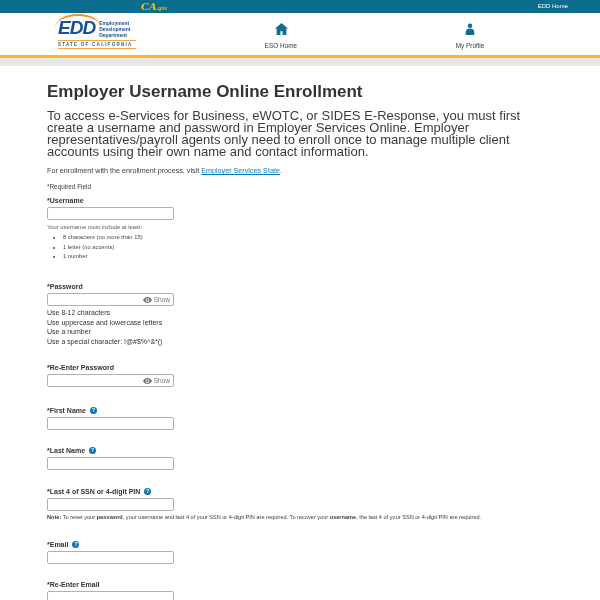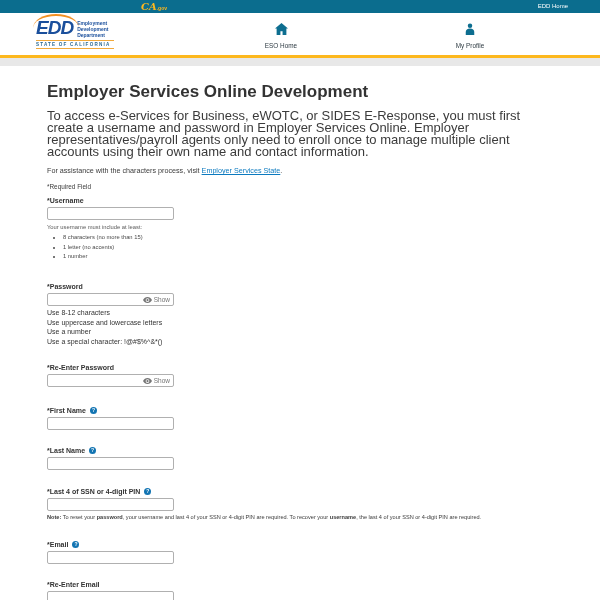--- a/index.html
+++ b/index.html
@@ -9,21 +9,21 @@
 
   
   .topbar { position:relative; height:13px; background:#0b6d8e; }
   .ca-brand { position:absolute; left:141px; top:0px; color:#fdb81e;
     font-family:"DejaVu Serif", serif; font-style:italic; font-weight:bold; font-size:10px; line-height:13px; }
   .ca-gov { font-size:5px; font-style:normal; font-family:"Liberation Sans", sans-serif; }
   .edd-home-link { position:absolute; right:32px; top:0; color:#fff; font-size:6px; line-height:13px; }
 
   
   .header { position:relative; height:45px; background:#fff; border-bottom:3px solid #fdb81e; }
-  .edd-logo { position:absolute; left:36px; top:4px; width:78px; }
+  .edd-logo { position:absolute; left:58px; top:4px; width:78px; }
   .edd-top { display:flex; align-items:flex-start; position:relative; }
   .edd-swoosh { position:absolute; left:-3px; top:-3px; width:46px; height:14px;
     border-top:2px solid #f29022; border-radius:50% 50% 0 0 / 100% 100% 0 0; }
   .edd-acronym { font-size:19px; font-weight:bold; font-style:italic; color:#1a4f9c; line-height:22px; letter-spacing:-1px; }
   .edd-lines { margin-left:4px; padding-top:3px; }
   .edd-lines div { font-size:5px; font-weight:bold; color:#1a4f9c; line-height:6px; }
   .edd-state { margin-top:1px; font-size:4.6px; letter-spacing:1.2px; color:#2b6a93; font-weight:bold;
     border-top:1px solid #f2a93b; border-bottom:1px solid #f2a93b; padding:1px 0; text-transform:uppercase; white-space:nowrap; }
 
   .hnav-item { position:absolute; top:8px; width:90px; text-align:center; cursor:pointer; }
@@ -113,25 +113,25 @@
             <path fill="#0d6e90" d="M12 11c-5 0-8.5 3-8.5 7v6h17v-6c0-4-3.5-7-8.5-7z"></path>
           </svg>
       </span>
       <div class="hnav-label">My Profile</div>
     </div>
   </div>
 
   <div class="grayband"></div>
 
   <div class="content">
-    <h1 class="page-title">Employer Services Online Development</h1>
+    <h1 class="page-title">Employer Username Online Enrollment</h1>
 
     <p class="intro">To access e-Services for Business, eWOTC, or SIDES E-Response, you must first create a username and password in Employer Services Online. Employer representatives/payroll agents only need to enroll once to manage multiple client accounts using their own name and contact information.</p>
 
-    <p class="assist"><span>For assistance with the characters process, visit </span><a>Employer Services State</a><span>.</span></p>
+    <p class="assist"><span>For enrollment with the enrollment process, visit </span><a>Employer Services State</a><span>.</span></p>
 
     <div class="required-note">*Required Field</div>
 
     <div class="fgroup mt-username">
       <div class="flabel">*Username</div>
       <div class="tinput">
         <input type="text" style="">
       </div>
       <div class="uhint">Your username must include at least:</div>
       <ul class="urules">

